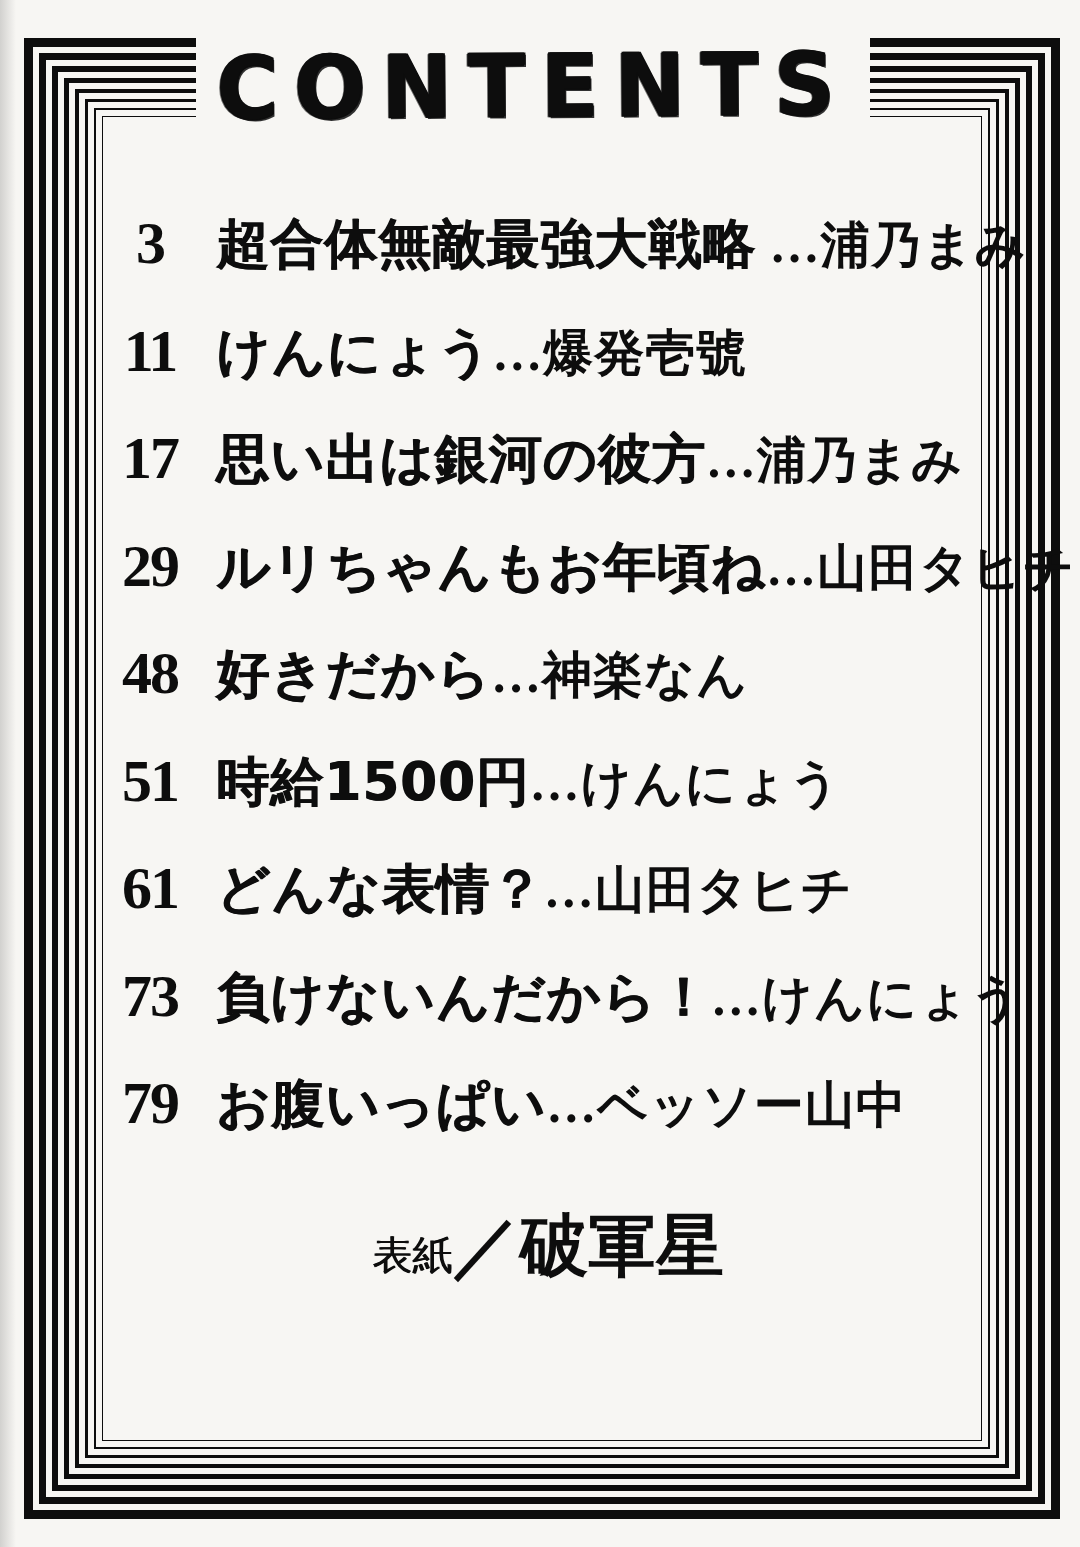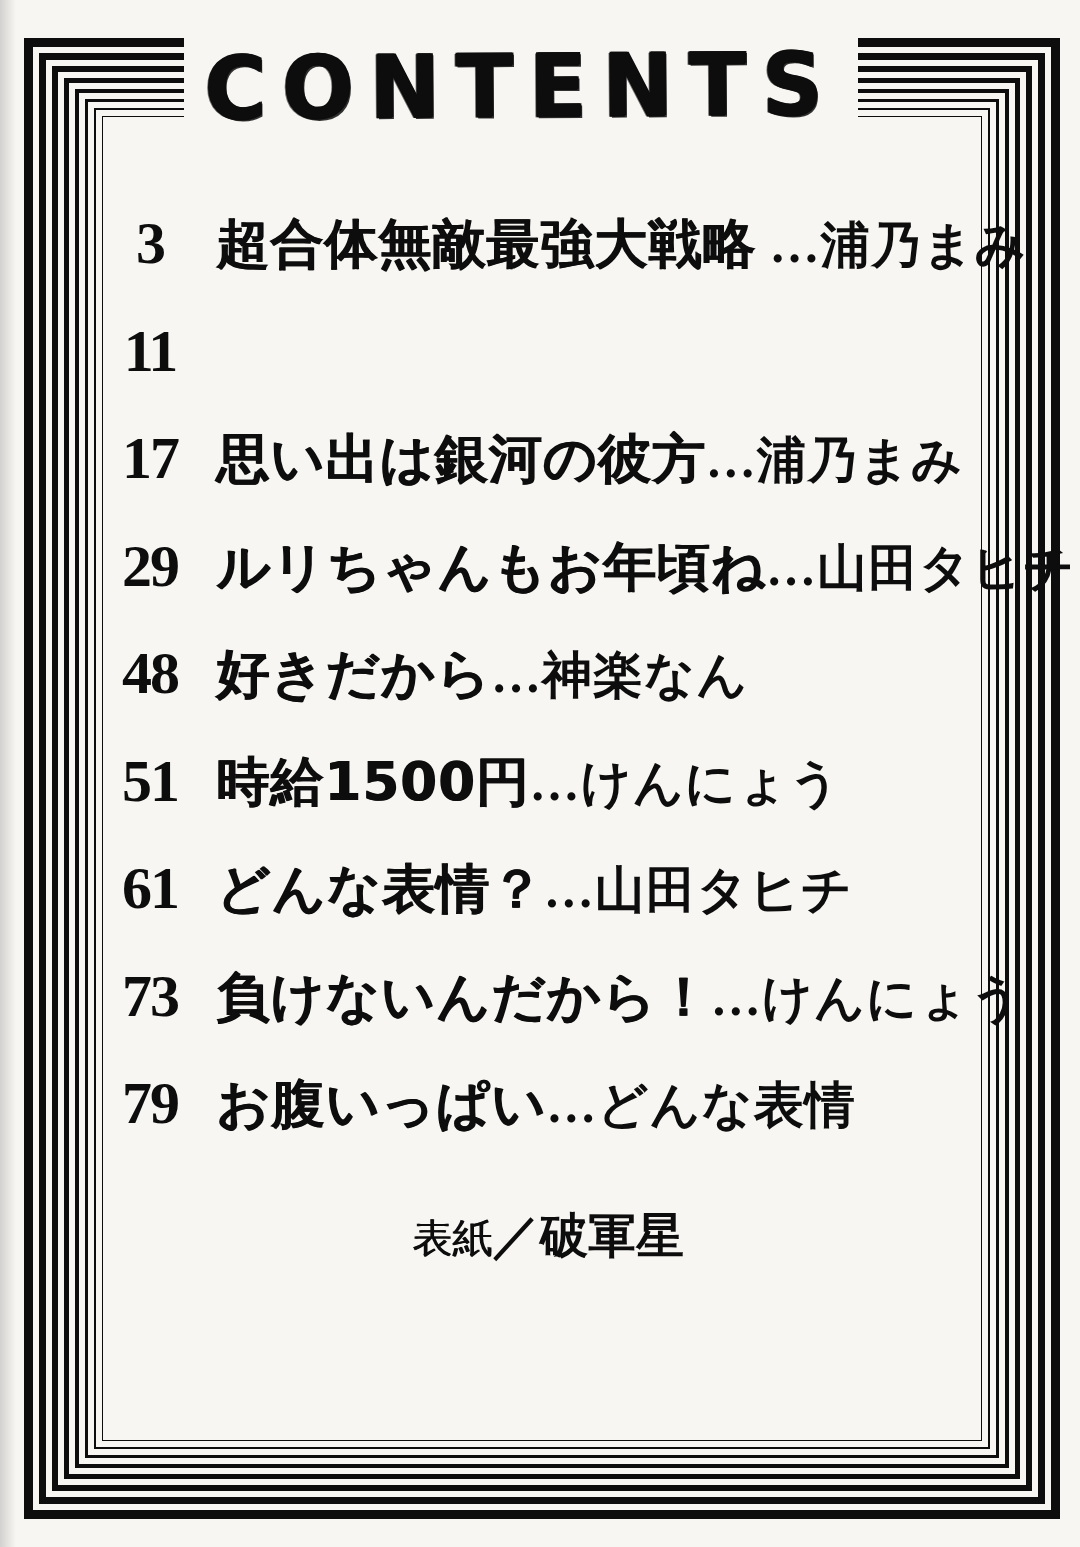--- a/index.html
+++ b/index.html
@@ -22,21 +22,21 @@
   .r0{inset:38px 20px 28px 24px;border-width:9px;}
   .r1{inset:53px 35px 43px 39px;border-width:7px;}
   .r2{inset:66px 48px 56px 52px;border-width:6px;}
   .r3{inset:78px 60px 68px 64px;border-width:5px;}
   .r4{inset:89px 71px 79px 75px;border-width:4px;}
   .r5{inset:99px 81px 89px 85px;border-width:3px;}
   .r6{inset:108px 90px 98px 94px;border-width:2px;}
   .r7{inset:116px 98px 106px 102px;border-width:1.5px;}
   
   .title-mask{
-    position:absolute;left:184px;top:28px;width:674px;height:116px;
+    position:absolute;left:196px;top:28px;width:674px;height:116px;
     background:#f7f6f3;
     display:flex;align-items:center;justify-content:center;
   }
   .page-title{
     font-family:"DejaVu Sans",sans-serif;
     font-weight:bold;
     font-size:84px;
     letter-spacing:16px;
     line-height:1;
     transform:rotate(-0.4deg) scaleY(1.04);
@@ -87,21 +87,21 @@
   }
   .footer-label{
     font-family:"DejaVu Sans",sans-serif;
     font-weight:normal;
     font-size:40px;
     text-shadow:1px 0 #0d0d0d;
   }
   .footer-value{
     font-family:"Liberation Serif","DejaVu Serif",serif;
     font-weight:bold;
-    font-size:48px;
+    font-size:68px;
   }
 </style>
 </head>
 <body>
 
 <div class="scan-edge-left"></div>
 
 <div>
   <div class="ring r0"></div>
   <div class="ring r1"></div>
@@ -119,20 +119,21 @@
 
 <div class="toc">
 
   <div class="toc-row">
     <span class="page-no">3</span>
     <span class="entry-text"><span class="entry-title">超合体無敵最強大戦略</span><span class="entry-author"> …浦乃まみ</span></span>
   </div>
 
   <div class="toc-row">
     <span class="page-no">11</span>
+    <span class="entry-text"><span class="entry-title">けんにょう</span><span class="entry-author">…爆発壱號</span></span>
   </div>
 
   <div class="toc-row">
     <span class="page-no">17</span>
     <span class="entry-text"><span class="entry-title">思い出は銀河の彼方</span><span class="entry-author">…浦乃まみ</span></span>
   </div>
 
   <div class="toc-row">
     <span class="page-no">29</span>
     <span class="entry-text"><span class="entry-title">ルリちゃんもお年頃ね</span><span class="entry-author">…山田タヒチ</span></span>
@@ -153,20 +154,20 @@
     <span class="entry-text"><span class="entry-title">どんな表情？</span><span class="entry-author">…山田タヒチ</span></span>
   </div>
 
   <div class="toc-row">
     <span class="page-no">73</span>
     <span class="entry-text"><span class="entry-title">負けないんだから！</span><span class="entry-author">…けんにょう</span></span>
   </div>
 
   <div class="toc-row">
     <span class="page-no">79</span>
-    <span class="entry-text"><span class="entry-title">お腹いっぱい</span><span class="entry-author">…どんな表情</span></span>
+    <span class="entry-text"><span class="entry-title">お腹いっぱい</span><span class="entry-author">…ベッソー山中</span></span>
   </div>
 
 </div>
 
 <div class="footer">
   <span class="footer-label">表紙</span><span class="footer-value">／破軍星</span>
 </div>
 
 </body></html>

